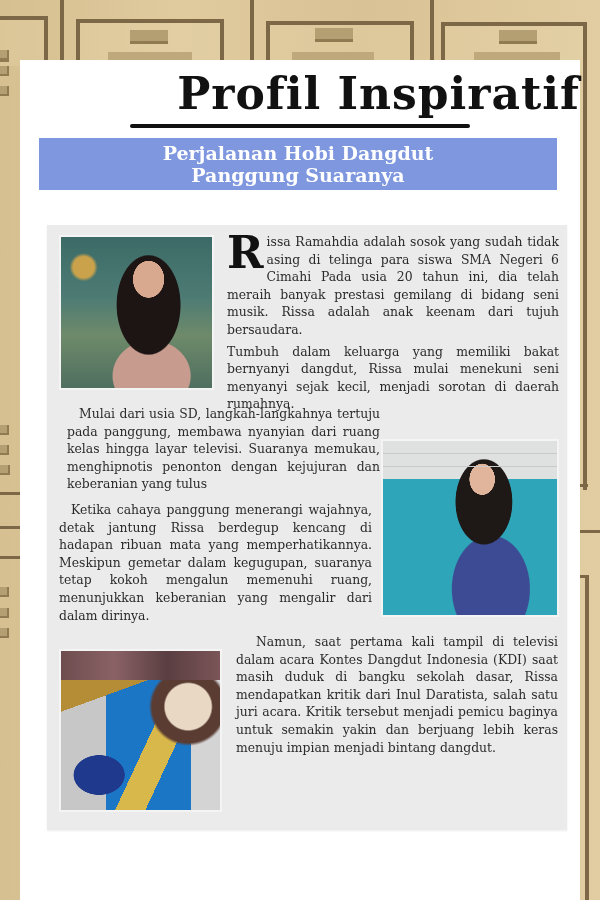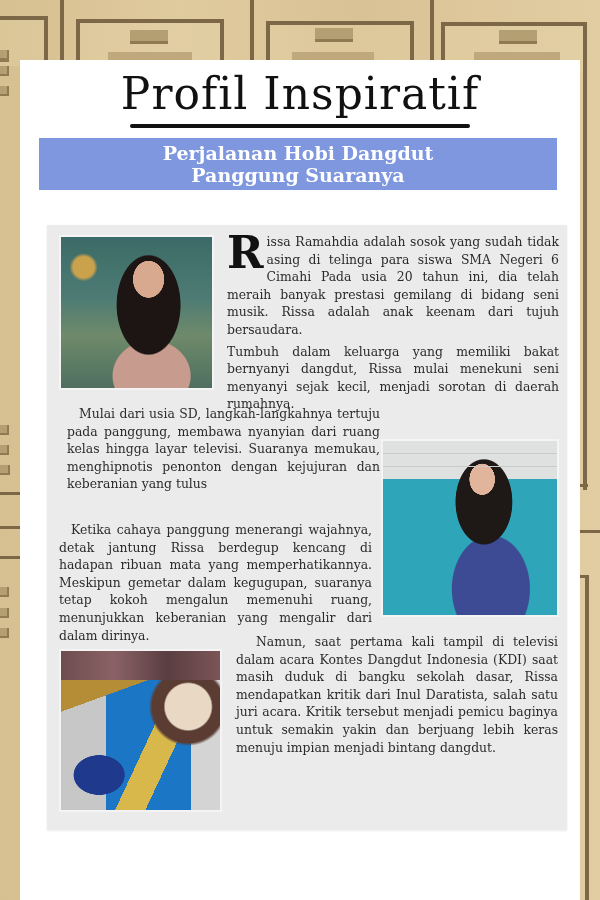--- a/index.html
+++ b/index.html
@@ -32,22 +32,22 @@
     .right-frame { position: absolute; width: 4px; background: #7c6746; }
     .right-hline { position: absolute; height: 3px; background: #7c6746; }
 
     
     .page {
       position: absolute; left: 20px; top: 60px; width: 560px; height: 840px;
       background: #ffffff;
     }
     .title {
       position: absolute; left: 0; right: 0; top: 8px;
-      text-align: center;
-      font-family: "DejaVu Serif", serif; font-weight: normal;
+      text-align: right;
+      font-family: "DejaVu Serif", serif; font-weight: bold;
       font-size: 44px; letter-spacing: 1px; color: #111111;
     }
     .title-rule {
       position: absolute; left: 110px; top: 64px; width: 340px; height: 4px;
       background: #111111; border-radius: 2px;
     }
     .banner {
       position: absolute; left: 19px; top: 78px; width: 518px; height: 52px;
       background: #7e97de; color: #ffffff;
       text-align: center; font-weight: bold; font-size: 19px; line-height: 22px;
@@ -101,21 +101,21 @@
       background: linear-gradient(90deg, #6e4d4f, #8a6266, #5a3e41, #7b5558);
     }
 
     .para {
       position: absolute; font-family: "DejaVu Serif", serif;
       font-size: 12.4px; line-height: 17.6px; color: #2b2b2b;
       text-align: justify;
     }
     .p1 { left: 180px; top: 8px; width: 332px; }
     .p2 { left: 12px; top: 180px; width: 313px; text-indent: 12px; margin-left: 8px; }
-    .p3 { left: 12px; top: 296px; width: 313px; text-indent: 12px; }
+    .p3 { left: 12px; top: 276px; width: 313px; text-indent: 12px; }
     .p4 { left: 189px; top: 408px; width: 322px; text-indent: 20px; }
     .dropcap {
       float: left; font-size: 44px; line-height: 36px; font-weight: bold;
       color: #111; margin: 2px 3px 0 0;
       font-family: "DejaVu Serif", serif;
     }
     .p1 .rest, .p1 .second { display: inline; }
     .p1 .second { display: block; margin-top: 4px; }
   </style>
 </head>

